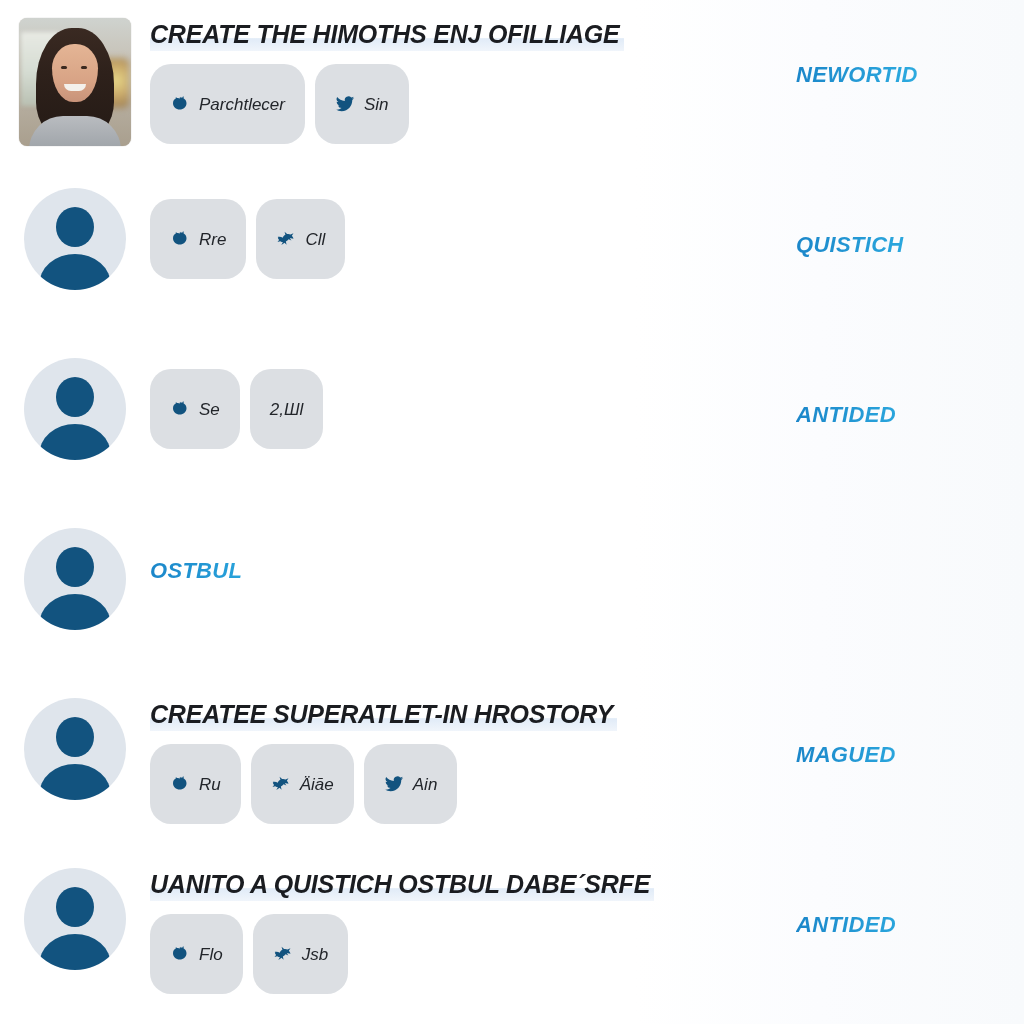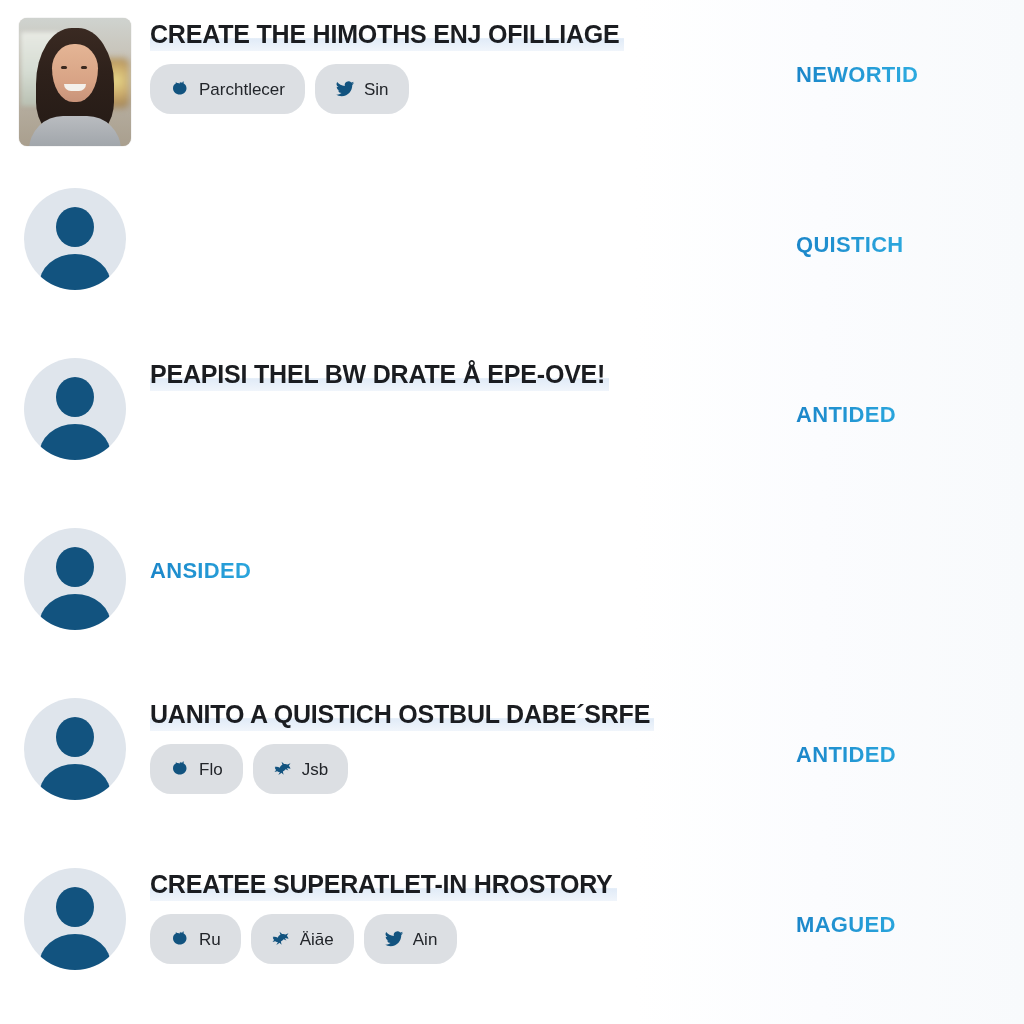--- a/index.html
+++ b/index.html
@@ -23,20 +23,21 @@
     box-sizing: border-box;
     background:
       linear-gradient(90deg, #ffffff 0%, #ffffff 62%, #fbfcfe 80%, #f8fafc 100%);
     position: relative;
   }
 
   .feed {
     list-style: none;
     margin: 0;
     padding: 0;
+    font-style: italic;
   }
 
   .row {
     position: relative;
     display: flex;
     align-items: flex-start;
     height: 170px;
     padding: 0;
     box-sizing: border-box;
   }
@@ -190,21 +191,21 @@
     display: flex;
     gap: 10px;
     margin-top: 9px;
   }
 
   .chip {
     display: inline-flex;
     align-items: center;
     gap: 9px;
     height: 48px;
-    padding: 1px 20px;
+    padding: 16px 20px;
     border-radius: 21px;
     background: #dcdfe3;
     color: #22252a;
     font-size: 17px;
     font-weight: 400;
     white-space: nowrap;
     cursor: pointer;
     user-select: none;
   }
   .chip .chip-label { line-height: 1; }
@@ -277,100 +278,130 @@
           </div></div>
         <div class="status">NEWORTID</div>
       </li>
       <li class="row">
         <div class="avatar-wrap">
           <div class="avatar-ph">
             <div class="head"></div>
             <div class="body"></div>
           </div>
         </div>
-        <div class="content"></div>
+        <div class="content"><div class="chips">
+            <span class="chip">
+              <span class="chip-icon">
+                <svg viewBox="0 0 24 24" width="20" height="20" fill="currentColor" aria-hidden="true">
+                  <path d="M12.3 3.2c-.5.6-.7 1.4-.6 2.2-1-.6-2.2-.8-3.4-.5-.3-.6-.8-1.1-1.4-1.4.2.7.2 1.4 0 2C5 6.4 3.6 8.5 3.6 11c0 4.2 3.6 7.6 8.1 7.6s8.1-3.4 8.1-7.6c0-2.6-1.4-4.8-3.6-6 .3-.7.3-1.5 0-2.2-.7.4-1.2 1-1.5 1.7-.8-.3-1.6-.4-2.4-.3z"></path>
+                </svg>
+              </span>
+              <span class="chip-label">Rre</span>
+            </span>
+            <span class="chip">
+              <span class="chip-icon">
+                <svg viewBox="0 0 24 24" width="20" height="20" fill="currentColor" aria-hidden="true">
+                  <path d="M2.2 9.4c2.3-.5 4.3-.1 5.9 1 .5-1.6 1.6-2.9 3.2-3.6l-1-3.5 3 2.7c1.4-.3 2.8-.1 4.1.5l3.6-1.5-2 3c1.1 1 1.8 2.3 2 3.8-1.5-.8-3-1-4.4-.7l1.9 2.6-3.4-1.3c-.8 1.2-1.9 2.1-3.3 2.7l.9 3.9-3-3.2c-1.7.2-3.3-.1-4.7-1l-3.2.9 1.9-2.6c-.9-.9-1.4-2-1.5-3.2l.9.5z"></path>
+                  <path d="M9.6 13.6l-3.2 5.5 5.3-3.6z"></path>
+                </svg>
+              </span>
+              <span class="chip-label">Cll</span>
+            </span>
+          </div></div>
         <div class="status">QUISTICH</div>
       </li>
       <li class="row">
         <div class="avatar-wrap">
           <div class="avatar-ph">
             <div class="head"></div>
             <div class="body"></div>
           </div>
         </div>
-        <div class="content"><div class="title">PEAPISI THEL BW DRATE Å EPE-OVE!</div></div>
+        <div class="content"><div class="chips">
+            <span class="chip">
+              <span class="chip-icon">
+                <svg viewBox="0 0 24 24" width="20" height="20" fill="currentColor" aria-hidden="true">
+                  <path d="M12.3 3.2c-.5.6-.7 1.4-.6 2.2-1-.6-2.2-.8-3.4-.5-.3-.6-.8-1.1-1.4-1.4.2.7.2 1.4 0 2C5 6.4 3.6 8.5 3.6 11c0 4.2 3.6 7.6 8.1 7.6s8.1-3.4 8.1-7.6c0-2.6-1.4-4.8-3.6-6 .3-.7.3-1.5 0-2.2-.7.4-1.2 1-1.5 1.7-.8-.3-1.6-.4-2.4-.3z"></path>
+                </svg>
+              </span>
+              <span class="chip-label">Se</span>
+            </span>
+            <span class="chip">
+              <span class="chip-label">2,Шl</span>
+            </span>
+          </div></div>
         <div class="status">ANTIDED</div>
       </li>
       <li class="row no-title">
         <div class="avatar-wrap">
           <div class="avatar-ph">
             <div class="head"></div>
             <div class="body"></div>
           </div>
         </div>
-        <div class="status">ANSIDED</div>
+        <div class="status">OSTBUL</div>
       </li>
       <li class="row">
         <div class="avatar-wrap">
           <div class="avatar-ph">
             <div class="head"></div>
             <div class="body"></div>
           </div>
         </div>
-        <div class="content"><div class="title">UANITO A QUISTICH OSTBUL DABE´SRFE</div><div class="chips">
+        <div class="content"><div class="title">CREATEE SUPERATLET-IN HROSTORY</div><div class="chips">
             <span class="chip">
               <span class="chip-icon">
                 <svg viewBox="0 0 24 24" width="20" height="20" fill="currentColor" aria-hidden="true">
                   <path d="M12.3 3.2c-.5.6-.7 1.4-.6 2.2-1-.6-2.2-.8-3.4-.5-.3-.6-.8-1.1-1.4-1.4.2.7.2 1.4 0 2C5 6.4 3.6 8.5 3.6 11c0 4.2 3.6 7.6 8.1 7.6s8.1-3.4 8.1-7.6c0-2.6-1.4-4.8-3.6-6 .3-.7.3-1.5 0-2.2-.7.4-1.2 1-1.5 1.7-.8-.3-1.6-.4-2.4-.3z"></path>
                 </svg>
               </span>
-              <span class="chip-label">Flo</span>
+              <span class="chip-label">Ru</span>
             </span>
             <span class="chip">
               <span class="chip-icon">
                 <svg viewBox="0 0 24 24" width="20" height="20" fill="currentColor" aria-hidden="true">
                   <path d="M2.2 9.4c2.3-.5 4.3-.1 5.9 1 .5-1.6 1.6-2.9 3.2-3.6l-1-3.5 3 2.7c1.4-.3 2.8-.1 4.1.5l3.6-1.5-2 3c1.1 1 1.8 2.3 2 3.8-1.5-.8-3-1-4.4-.7l1.9 2.6-3.4-1.3c-.8 1.2-1.9 2.1-3.3 2.7l.9 3.9-3-3.2c-1.7.2-3.3-.1-4.7-1l-3.2.9 1.9-2.6c-.9-.9-1.4-2-1.5-3.2l.9.5z"></path>
                   <path d="M9.6 13.6l-3.2 5.5 5.3-3.6z"></path>
                 </svg>
               </span>
-              <span class="chip-label">Jsb</span>
+              <span class="chip-label">Äiāe</span>
+            </span>
+            <span class="chip">
+              <span class="chip-icon">
+                <svg viewBox="0 0 24 24" width="20" height="20" fill="currentColor" aria-hidden="true">
+                  <path d="M23 4.9c-.8.4-1.7.6-2.6.8a4.5 4.5 0 0 0 2-2.5c-.9.5-1.9.9-2.9 1.1a4.5 4.5 0 0 0-7.7 4.1C7.9 8.2 4.7 6.4 2.6 3.7a4.5 4.5 0 0 0 1.4 6c-.7 0-1.4-.2-2-.5 0 2.2 1.5 4 3.6 4.4-.6.2-1.3.2-2 .1a4.5 4.5 0 0 0 4.2 3.1A9 9 0 0 1 1 18.7a12.7 12.7 0 0 0 6.9 2c8.3 0 12.8-6.9 12.8-12.8v-.6c.9-.6 1.7-1.4 2.3-2.4z"></path>
+                </svg>
+              </span>
+              <span class="chip-label">Ain</span>
             </span>
           </div></div>
-        <div class="status">ANTIDED</div>
+        <div class="status">MAGUED</div>
       </li>
       <li class="row">
         <div class="avatar-wrap">
           <div class="avatar-ph">
             <div class="head"></div>
             <div class="body"></div>
           </div>
         </div>
-        <div class="content"><div class="title">CREATEE SUPERATLET-IN HROSTORY</div><div class="chips">
+        <div class="content"><div class="title">UANITO A QUISTICH OSTBUL DABE´SRFE</div><div class="chips">
             <span class="chip">
               <span class="chip-icon">
                 <svg viewBox="0 0 24 24" width="20" height="20" fill="currentColor" aria-hidden="true">
                   <path d="M12.3 3.2c-.5.6-.7 1.4-.6 2.2-1-.6-2.2-.8-3.4-.5-.3-.6-.8-1.1-1.4-1.4.2.7.2 1.4 0 2C5 6.4 3.6 8.5 3.6 11c0 4.2 3.6 7.6 8.1 7.6s8.1-3.4 8.1-7.6c0-2.6-1.4-4.8-3.6-6 .3-.7.3-1.5 0-2.2-.7.4-1.2 1-1.5 1.7-.8-.3-1.6-.4-2.4-.3z"></path>
                 </svg>
               </span>
-              <span class="chip-label">Ru</span>
+              <span class="chip-label">Flo</span>
             </span>
             <span class="chip">
               <span class="chip-icon">
                 <svg viewBox="0 0 24 24" width="20" height="20" fill="currentColor" aria-hidden="true">
                   <path d="M2.2 9.4c2.3-.5 4.3-.1 5.9 1 .5-1.6 1.6-2.9 3.2-3.6l-1-3.5 3 2.7c1.4-.3 2.8-.1 4.1.5l3.6-1.5-2 3c1.1 1 1.8 2.3 2 3.8-1.5-.8-3-1-4.4-.7l1.9 2.6-3.4-1.3c-.8 1.2-1.9 2.1-3.3 2.7l.9 3.9-3-3.2c-1.7.2-3.3-.1-4.7-1l-3.2.9 1.9-2.6c-.9-.9-1.4-2-1.5-3.2l.9.5z"></path>
                   <path d="M9.6 13.6l-3.2 5.5 5.3-3.6z"></path>
                 </svg>
               </span>
-              <span class="chip-label">Äiāe</span>
-            </span>
-            <span class="chip">
-              <span class="chip-icon">
-                <svg viewBox="0 0 24 24" width="20" height="20" fill="currentColor" aria-hidden="true">
-                  <path d="M23 4.9c-.8.4-1.7.6-2.6.8a4.5 4.5 0 0 0 2-2.5c-.9.5-1.9.9-2.9 1.1a4.5 4.5 0 0 0-7.7 4.1C7.9 8.2 4.7 6.4 2.6 3.7a4.5 4.5 0 0 0 1.4 6c-.7 0-1.4-.2-2-.5 0 2.2 1.5 4 3.6 4.4-.6.2-1.3.2-2 .1a4.5 4.5 0 0 0 4.2 3.1A9 9 0 0 1 1 18.7a12.7 12.7 0 0 0 6.9 2c8.3 0 12.8-6.9 12.8-12.8v-.6c.9-.6 1.7-1.4 2.3-2.4z"></path>
-                </svg>
-              </span>
-              <span class="chip-label">Ain</span>
+              <span class="chip-label">Jsb</span>
             </span>
           </div></div>
-        <div class="status">MAGUED</div>
+        <div class="status">ANTIDED</div>
       </li>
     </ul>
 </div>
 
 </body></html>

